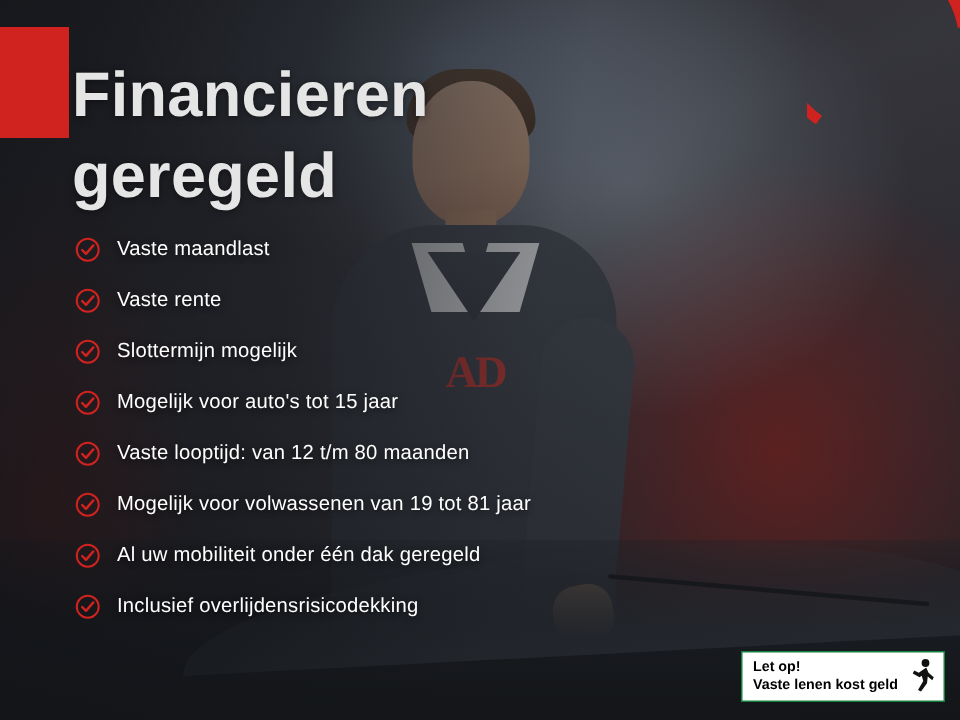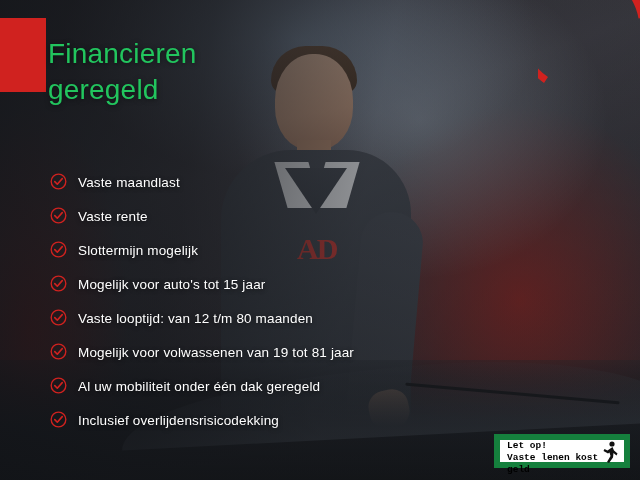--- a/index.html
+++ b/index.html
@@ -188,38 +188,38 @@
     width: 112px;
     height: 112px;
   }
   .red-arc svg { display: block; }
 
   
   .headline {
     position: absolute;
     left: 48px;
     top: 36px;
-    color: #22c55e;
-    font-size: 28px;
+    color: #e5e5e5;
+    font-size: 42px;
     line-height: 1.28;
-    font-weight: 400;
+    font-weight: 700;
     letter-spacing: 0.2px;
     text-shadow: 0 1px 5px rgba(0,0,0,0.5);
   }
   .headline div { white-space: nowrap; }
 
   .bullets {
     position: absolute;
     left: 50px;
     top: 158px;
     width: 420px;
   }
   .bullet {
     display: flex;
-    align-items: flex-end;
+    align-items: flex-start;
     height: 32px;
     margin-bottom: 2px;
   }
   .tick {
     flex: 0 0 auto;
     width: 17px;
     height: 17px;
     margin-right: 11px;
   }
   .tick svg { display: block; }
@@ -231,25 +231,25 @@
   }
 
   
   .warning {
     position: absolute;
     right: 10px;
     bottom: 12px;
     width: 136px;
     height: 34px;
     background: #ffffff;
-    border: 6px solid #15803d;
+    border: 1px solid #15803d;
     display: flex;
+    align-items: center;
     padding: 0 4px 0 7px;
     box-sizing: border-box;
-    font-family: Liberation Mono, monospace;
   }
   .warning-text {
     color: #000;
     font-size: 9.5px;
     line-height: 1.25;
     font-weight: bold;
     flex: 1 1 auto;
   }
   .warning-icon {
     flex: 0 0 auto;

